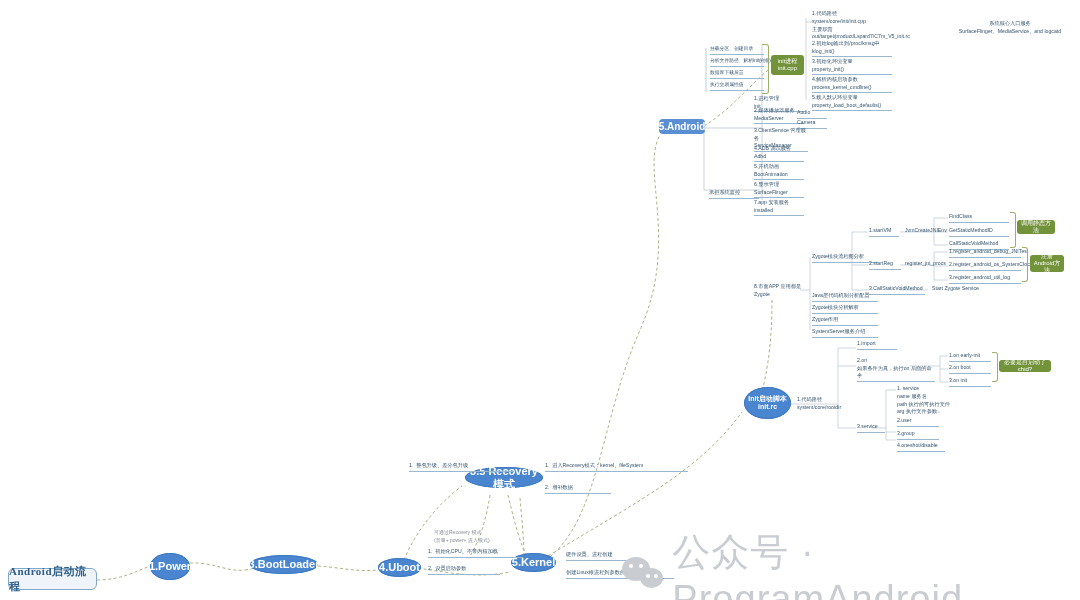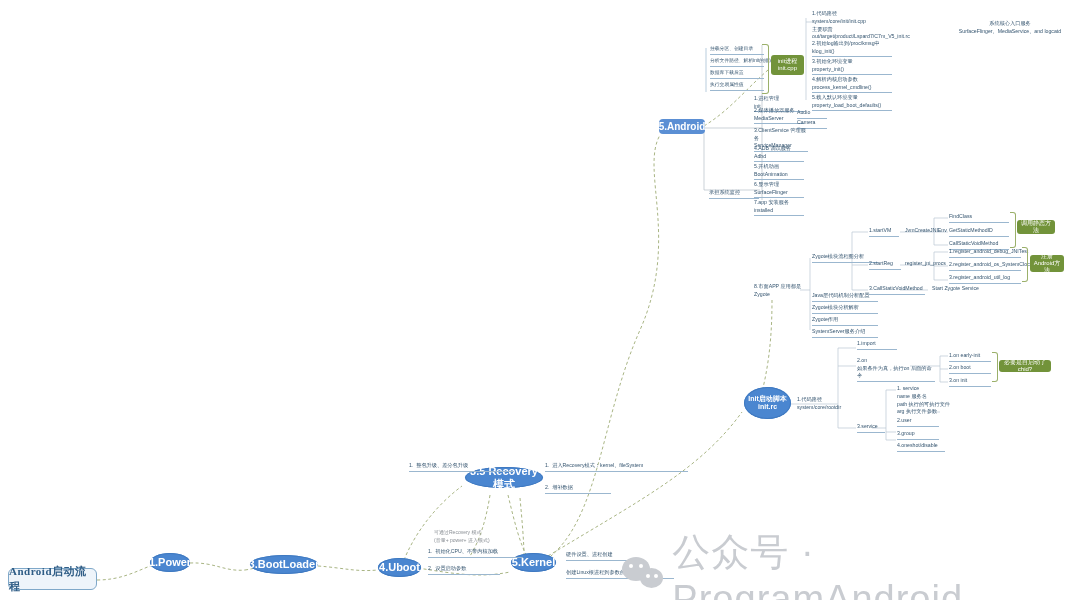--- a/index.html
+++ b/index.html
@@ -161,21 +161,21 @@
     <g fill="none" stroke="#a9b584" stroke-width="1" stroke-dasharray="3 2.5">
       <path d="M490,495 C486,520 480,540 470,556"></path>
       <path d="M520,498 C522,520 524,542 524,556"></path>
     </g>
   </svg>
 
   <div class="node root-node" style="left:8px;top:568px;width:89px;height:22px;font-family:Liberation Serif, serif;">
     <span>Android启动流程</span>
   </div>
 
-  <div class="node ellipse-node" style="left:150px;top:553px;width:40px;height:19px;text-align:right;">
+  <div class="node ellipse-node" style="left:150px;top:553px;width:40px;height:27px;text-align:right;">
     <span>1.Power</span>
   </div>
 
   <div class="node ellipse-node" style="left:250px;top:555px;width:68px;height:19px;">
     <span>3.BootLoader</span>
   </div>
 
   <div class="node ellipse-node" style="left:378px;top:558px;width:43px;height:19px;">
     <span>4.Uboot</span>
   </div>

